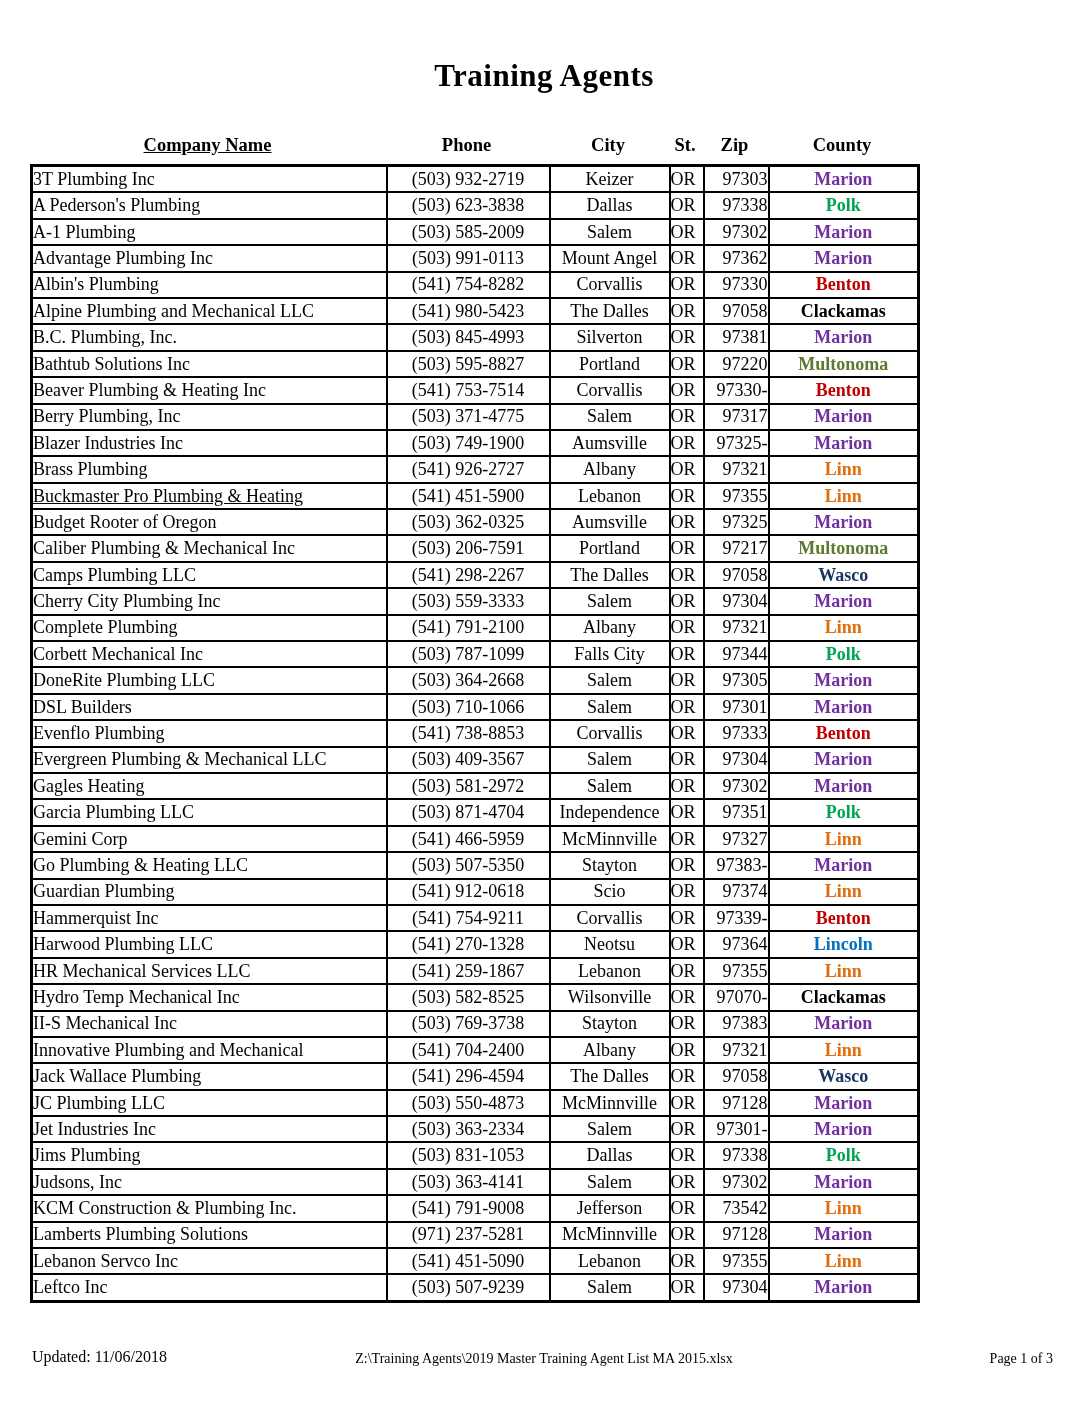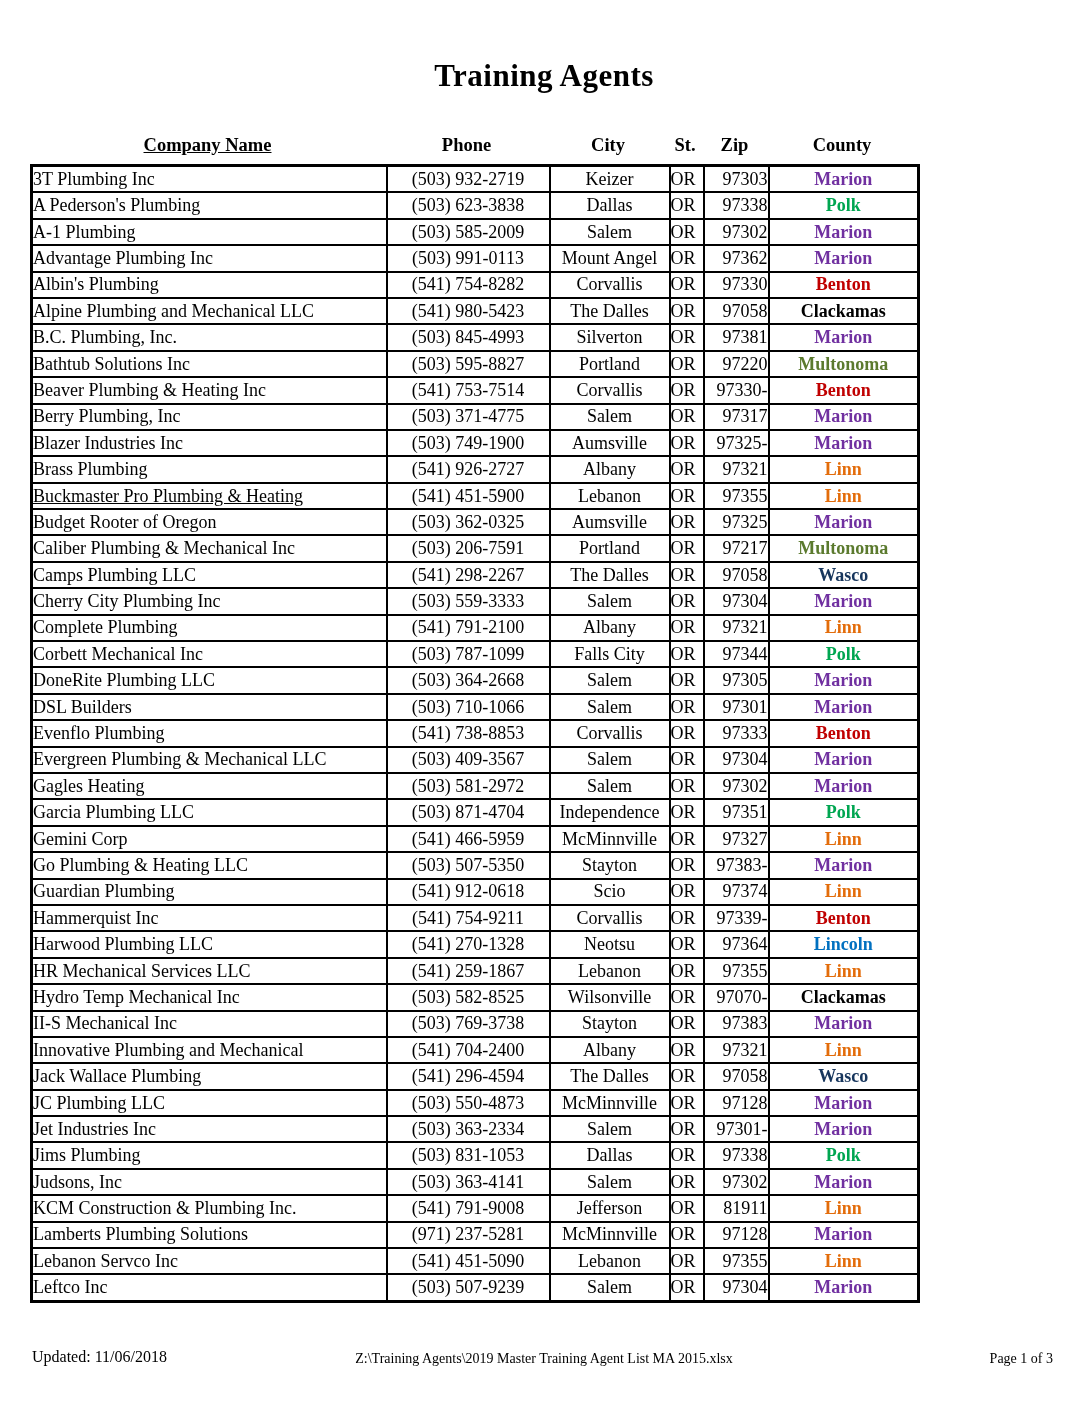--- a/index.html
+++ b/index.html
@@ -420,21 +420,21 @@
           <td class="c-city">Salem</td>
           <td class="c-state">OR</td>
           <td class="c-zip">97302</td>
           <td class="c-county" style="color: rgb(112, 48, 160);">Marion</td>
         </tr>
         <tr>
           <td class="c-company">KCM Construction &amp; Plumbing Inc.</td>
           <td class="c-phone">(541) 791-9008</td>
           <td class="c-city">Jefferson</td>
           <td class="c-state">OR</td>
-          <td class="c-zip"> 81911</td>
+          <td class="c-zip"> 73542</td>
           <td class="c-county" style="color: rgb(227, 108, 10);">Linn</td>
         </tr>
         <tr>
           <td class="c-company">Lamberts Plumbing Solutions</td>
           <td class="c-phone">(971) 237-5281</td>
           <td class="c-city">McMinnville</td>
           <td class="c-state">OR</td>
           <td class="c-zip">97128</td>
           <td class="c-county" style="color: rgb(112, 48, 160);">Marion</td>
         </tr>

